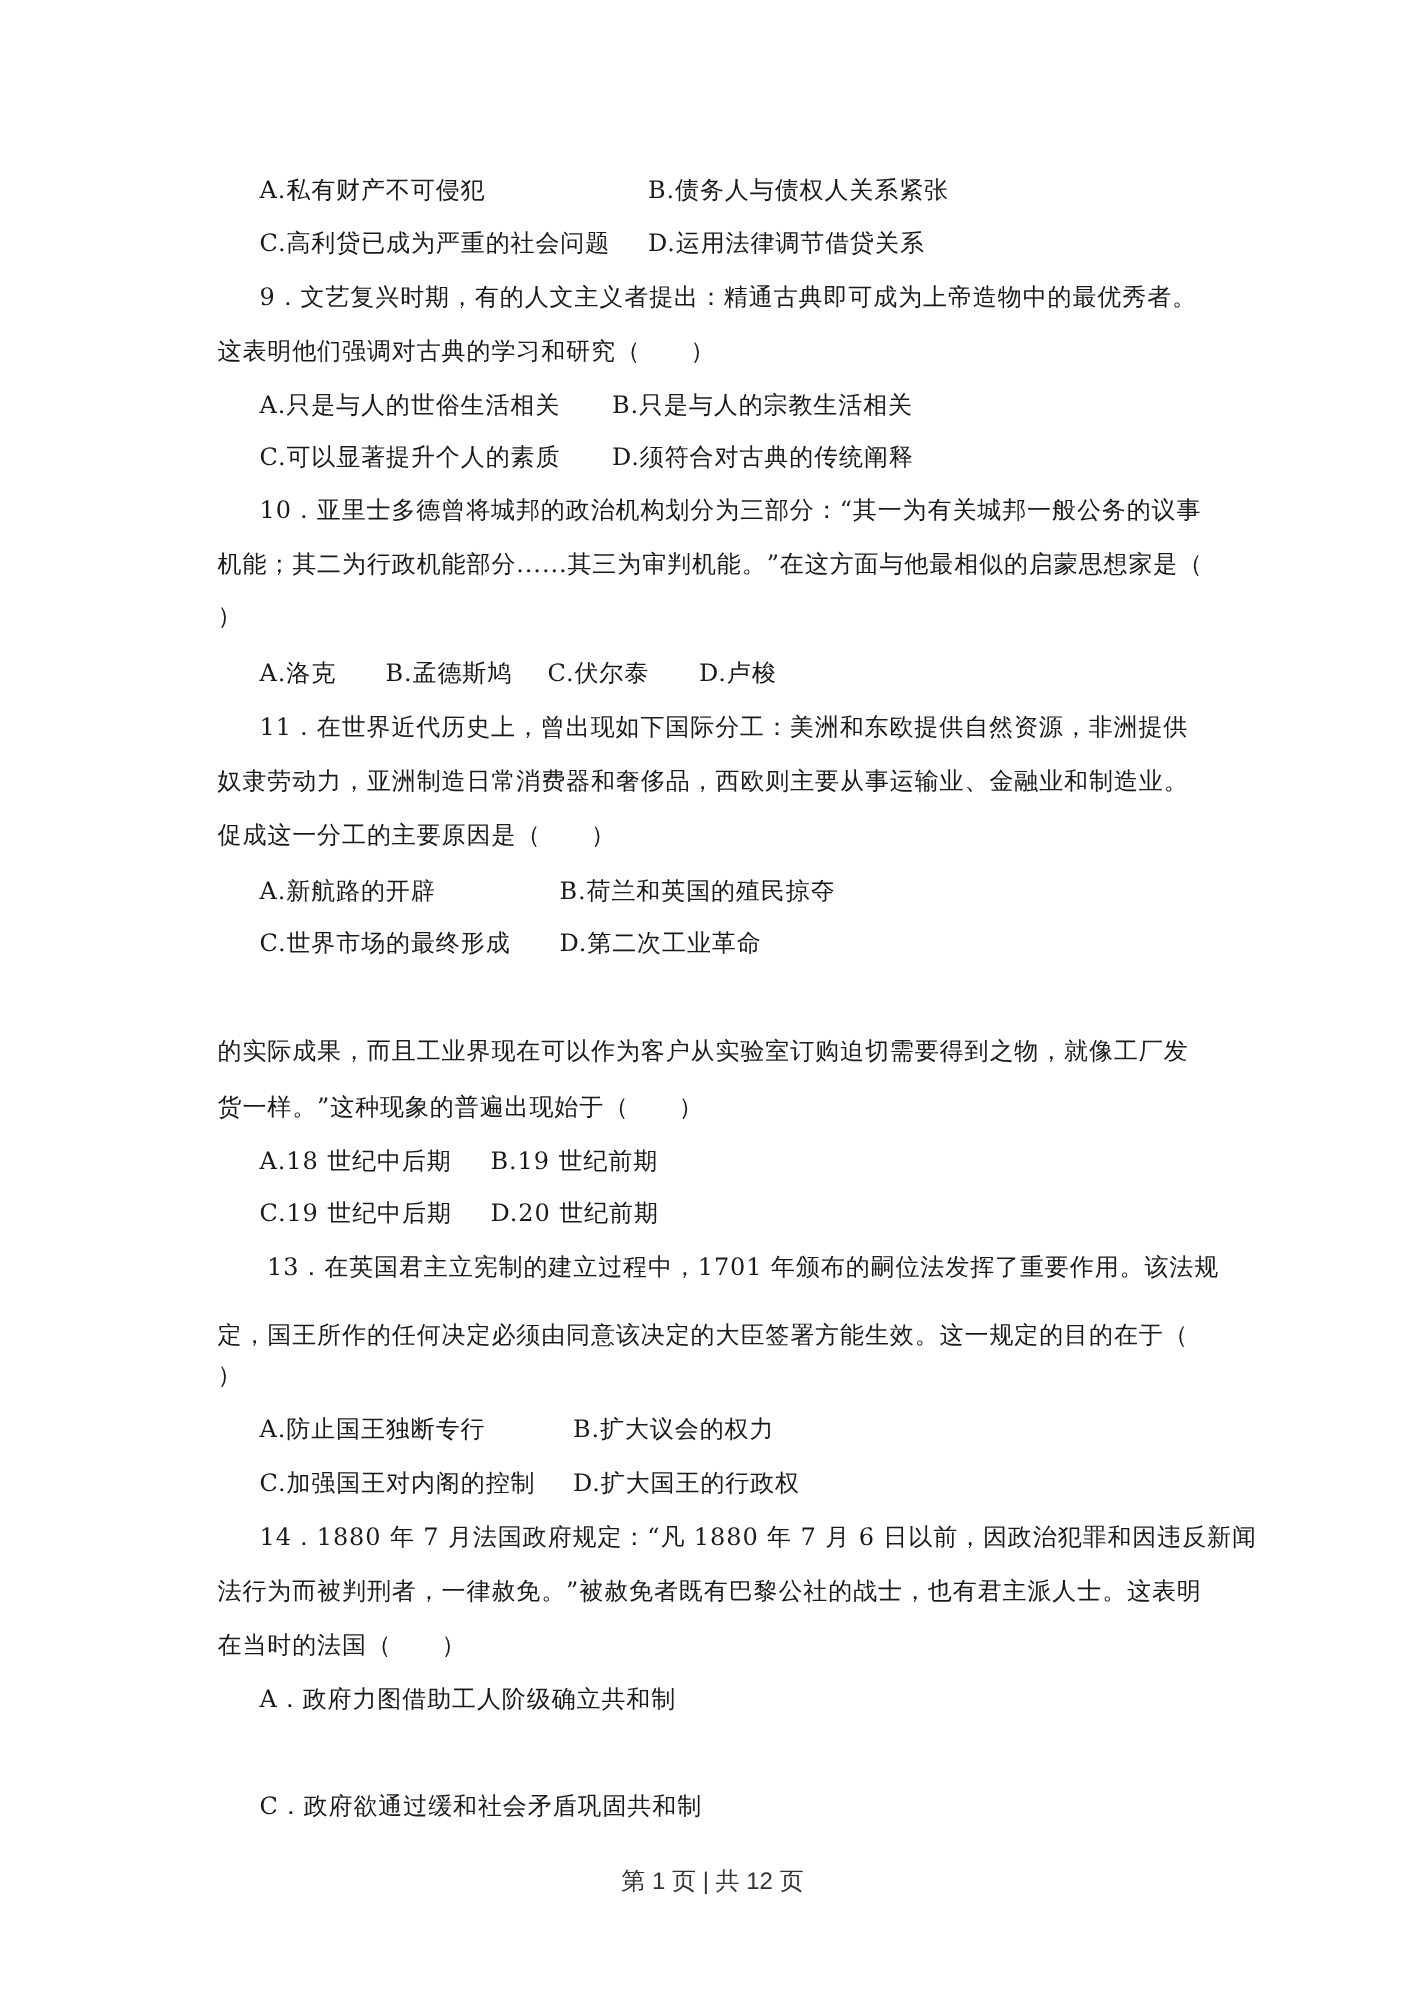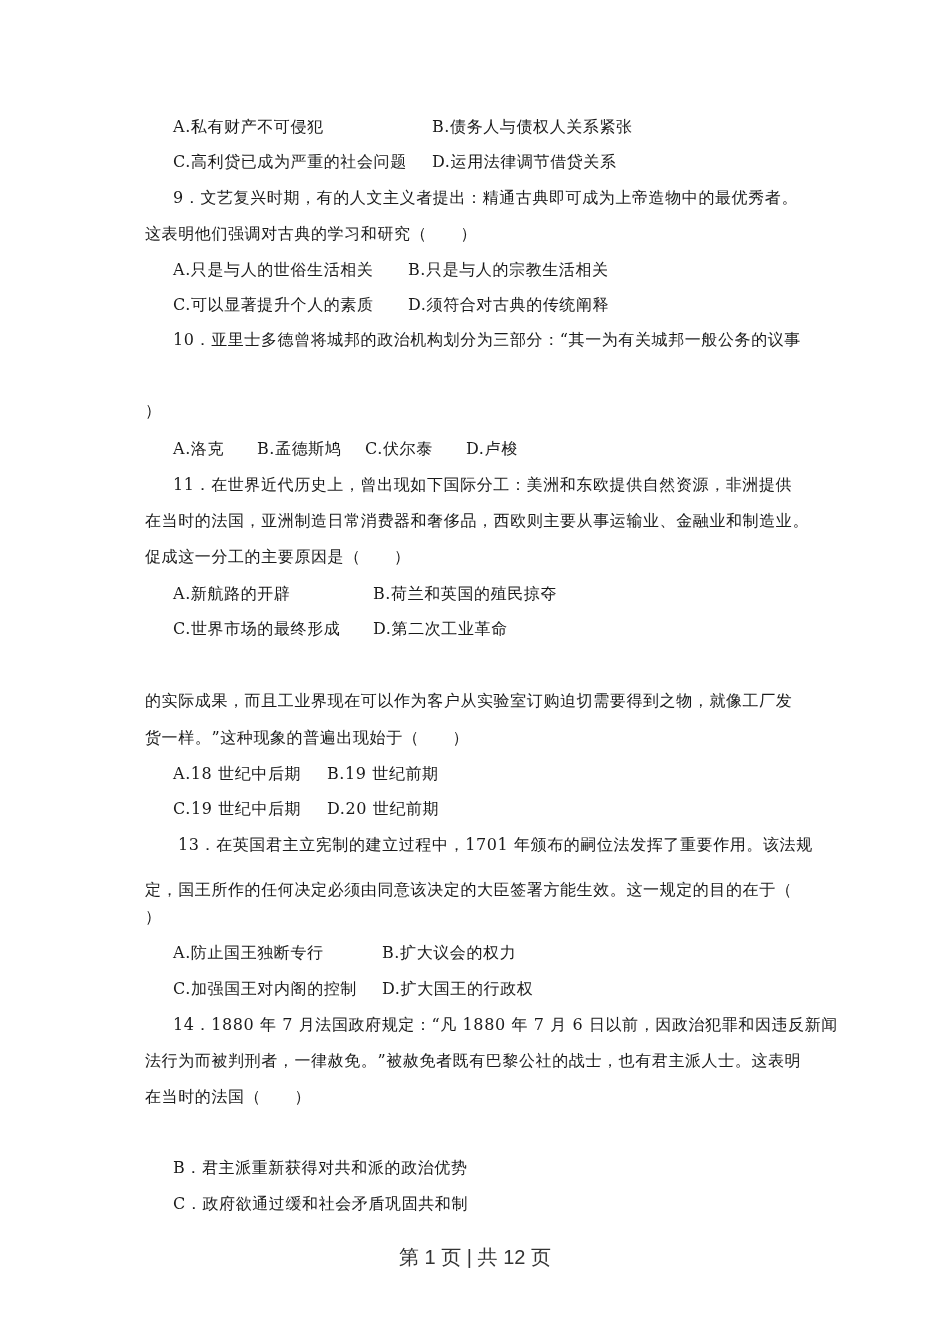--- a/index.html
+++ b/index.html
@@ -4,48 +4,49 @@
 <style>
   html, body { margin: 0; padding: 0; background: #ffffff; }
   body { width: 950px; height: 1344px; position: relative; overflow: hidden;
          font-family: "DejaVu Serif", "Liberation Serif", serif; color: #1a1a1a; }
   .page { position: absolute; left: 0; top: 0; width: 950px; height: 1138px; background: #fff; }
   .line { position: absolute; white-space: nowrap; font-size: 16px; line-height: 20px; letter-spacing: 0.6px; }
   .opt { left: 173px; }
   .first { left: 173px; }
   .cont { left: 145px; text-align: right; }
   .footer { position: absolute; top: 1244px; left: 0; width: 950px; text-align: center;
-            font-family: "Liberation Sans", "DejaVu Sans", sans-serif; font-size: 20px; color: #333; }
+            font-family: "Liberation Sans", "DejaVu Sans", sans-serif; font-size: 16px; color: #333; }
 </style>
 </head>
 <body>
 
 <div class="page">
 
   <div class="line opt" style="top:117px">A.私有财产不可侵犯</div>
   <div class="line" style="top:117px; left:432px">B.债务人与债权人关系紧张</div>
   <div class="line opt" style="top:152px">C.高利贷已成为严重的社会问题</div>
   <div class="line" style="top:152px; left:432px">D.运用法律调节借贷关系</div>
 
   <div class="line first" style="top:188px">9．文艺复兴时期，有的人文主义者提出：精通古典即可成为上帝造物中的最优秀者。</div>
   <div class="line cont" style="top:224px">这表明他们强调对古典的学习和研究（　　）</div>
   <div class="line opt" style="top:260px">A.只是与人的世俗生活相关</div>
   <div class="line" style="top:260px; left:408px">B.只是与人的宗教生活相关</div>
   <div class="line opt" style="top:295px">C.可以显著提升个人的素质</div>
   <div class="line" style="top:295px; left:408px">D.须符合对古典的传统阐释</div>
 
   <div class="line first" style="top:330px">10．亚里士多德曾将城邦的政治机构划分为三部分：“其一为有关城邦一般公务的议事</div>
+  <div class="line cont" style="top:366px">机能；其二为行政机能部分......其三为审判机能。”在这方面与他最相似的启蒙思想家是（</div>
   <div class="line cont" style="top:401px">）</div>
   <div class="line opt" style="top:439px">A.洛克</div>
   <div class="line" style="top:439px; left:257px">B.孟德斯鸠</div>
   <div class="line" style="top:439px; left:365px">C.伏尔泰</div>
   <div class="line" style="top:439px; left:466px">D.卢梭</div>
 
   <div class="line first" style="top:475px">11．在世界近代历史上，曾出现如下国际分工：美洲和东欧提供自然资源，非洲提供</div>
-  <div class="line cont" style="top:511px">在当时的法国，亚洲制造日常消费器和奢侈品，西欧则主要从事运输业、金融业和制造业。</div>
+  <div class="line cont" style="top:511px">奴隶劳动力，亚洲制造日常消费器和奢侈品，西欧则主要从事运输业、金融业和制造业。</div>
   <div class="line cont" style="top:547px">促成这一分工的主要原因是（　　）</div>
   <div class="line opt" style="top:584px">A.新航路的开辟</div>
   <div class="line" style="top:584px; left:373px">B.荷兰和英国的殖民掠夺</div>
   <div class="line opt" style="top:619px">C.世界市场的最终形成</div>
   <div class="line" style="top:619px; left:373px">D.第二次工业革命</div>
 
   <div class="line cont" style="top:691px">的实际成果，而且工业界现在可以作为客户从实验室订购迫切需要得到之物，就像工厂发</div>
   <div class="line cont" style="top:728px">货一样。”这种现象的普遍出现始于（　　）</div>
   <div class="line opt" style="top:764px">A.18 世纪中后期</div>
   <div class="line" style="top:764px; left:327px">B.19 世纪前期</div>
@@ -56,17 +57,17 @@
   <div class="line cont" style="top:880px">定，国王所作的任何决定必须由同意该决定的大臣签署方能生效。这一规定的目的在于（</div>
   <div class="line cont" style="top:907px">）</div>
   <div class="line opt" style="top:943px">A.防止国王独断专行</div>
   <div class="line" style="top:943px; left:382px">B.扩大议会的权力</div>
   <div class="line opt" style="top:979px">C.加强国王对内阁的控制</div>
   <div class="line" style="top:979px; left:382px">D.扩大国王的行政权</div>
 
   <div class="line first" style="top:1015px">14．1880 年 7 月法国政府规定：“凡 1880 年 7 月 6 日以前，因政治犯罪和因违反新闻</div>
   <div class="line cont" style="top:1051px">法行为而被判刑者，一律赦免。”被赦免者既有巴黎公社的战士，也有君主派人士。这表明</div>
   <div class="line cont" style="top:1087px">在当时的法国（　　）</div>
-  <div class="line opt" style="top:1158px">B．君主派重新获得对共和派的政治优势</div>
+  <div class="line opt" style="top:1123px">A．政府力图借助工人阶级确立共和制</div>
   <div class="line opt" style="top:1194px">C．政府欲通过缓和社会矛盾巩固共和制</div>
 
   <div class="footer">第 1 页 | 共 12 页</div>
 </div>
 
 </body></html>

